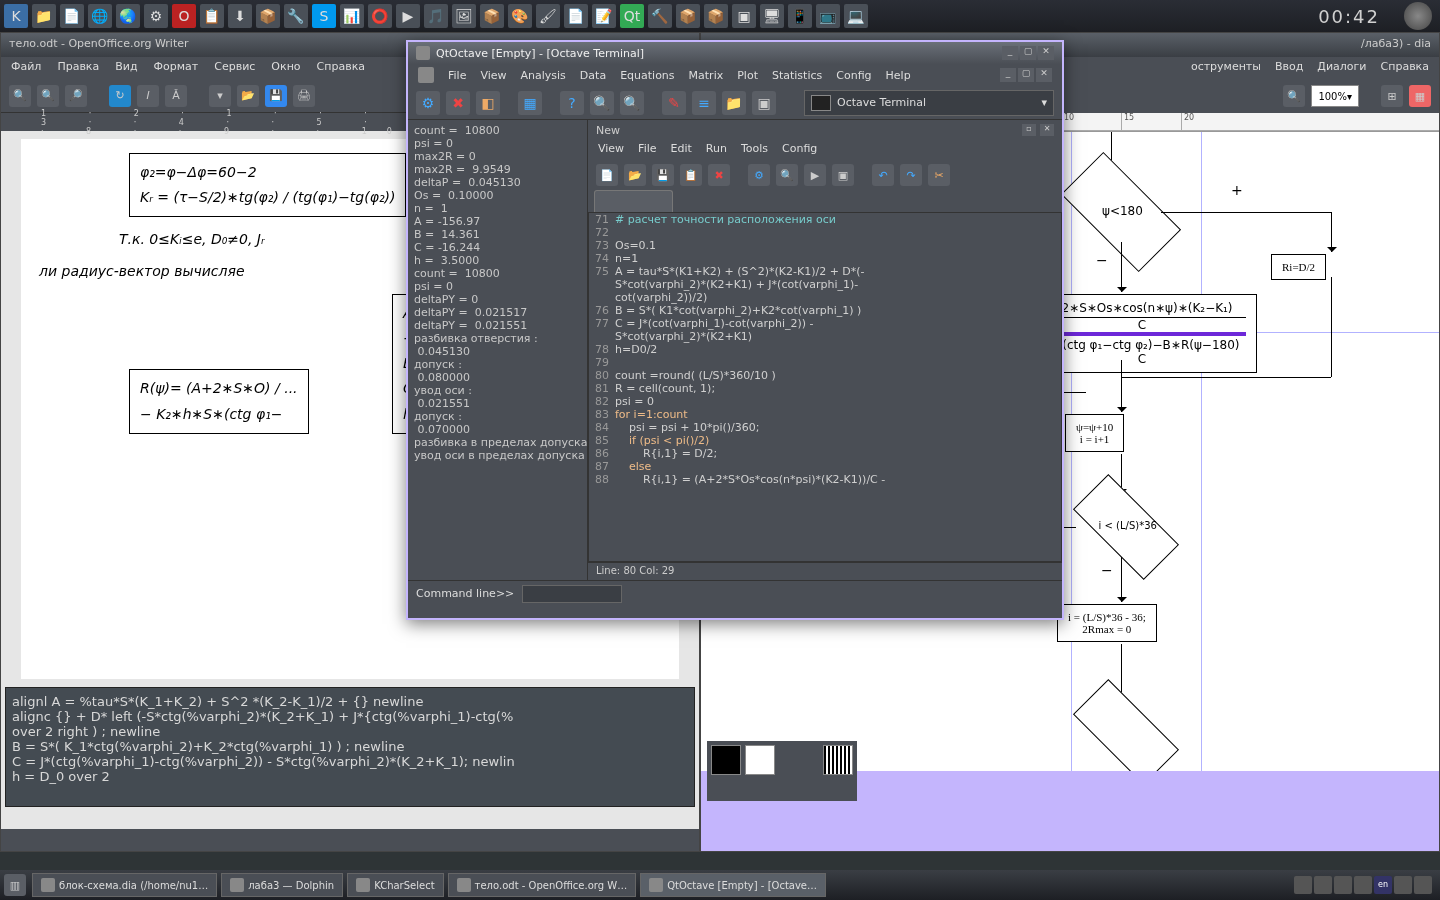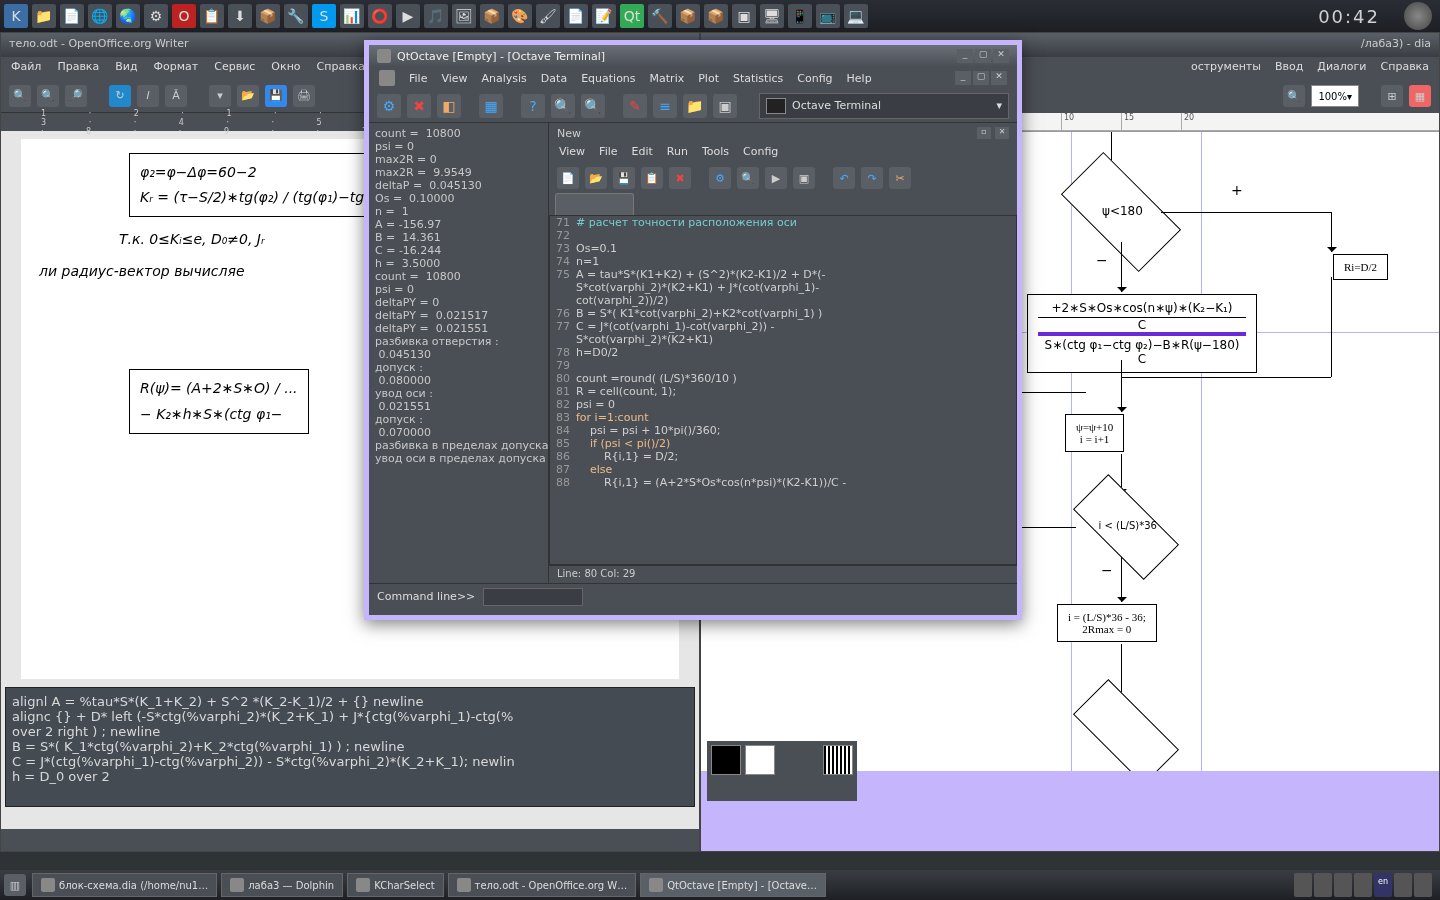--- a/index.html
+++ b/index.html
@@ -39,21 +39,21 @@
 .diamond span { transform: rotate(-45deg); display: block; text-align: center; font-size: 12px; position: relative; top: 20px; }
 .fbox { border: 1px solid #000; background: #fff; position: absolute; font-size: 11px; padding: 6px 10px; text-align: center; font-family: serif; }
 .line-v { position: absolute; width: 1px; background: #000; }
 .line-h { position: absolute; height: 1px; background: #000; }
 .arrow-down::after { content: ''; position: absolute; bottom: -5px; left: -4px; border: 5px solid transparent; border-top-color: #000; }
 .guide { position: absolute; background: #00f; }
 .dia-palette { position: absolute; bottom: 50px; left: 6px; width: 150px; height: 60px; background: #4a4e55; display: flex; gap: 4px; padding: 4px; }
 .pal-sw { width: 30px; height: 30px; border: 1px solid #888; }
 
 
-.qtoctave { position: absolute; top: 40px; left: 364px; width: 658px; height: 580px; background: #4a4e55; border: 5px solid #c4b5fd; box-shadow: 0 4px 16px rgba(0,0,0,0.5); z-index: 10; }
+.qtoctave { position: absolute; top: 40px; left: 406px; width: 658px; height: 580px; background: #4a4e55; border: 2px solid #c4b5fd; box-shadow: 0 4px 16px rgba(0,0,0,0.5); z-index: 10; }
 .qto-title { height: 22px; background: linear-gradient(#6a7078, #4a4e55); color: #eee; font-size: 11px; padding: 3px 8px; display: flex; align-items: center; }
 .qto-title-icon { width: 14px; height: 14px; background: #888; margin-right: 6px; border-radius: 2px; }
 .win-controls { margin-left: auto; display: flex; gap: 2px; }
 .win-controls span { width: 16px; height: 14px; background: #5a5e65; font-size: 9px; text-align: center; color: #ccc; cursor: pointer; }
 .qto-menu { height: 22px; display: flex; gap: 14px; padding: 3px 10px; font-size: 11px; color: #ddd; background: #4a4e55; align-items: center; }
 .qto-menu .mi { cursor: pointer; }
 .qto-file-icon { width: 16px; height: 16px; background: #888; border-radius: 2px; }
 .qto-toolbar { height: 34px; display: flex; align-items: center; gap: 6px; padding: 0 8px; background: #4a4e55; border-bottom: 1px solid #333; }
 .qto-toolbar .tb-btn { width: 24px; height: 24px; font-size: 14px; }
 .terminal-combo { margin-left: auto; background: #3a3e44; border: 1px solid #666; height: 26px; width: 250px; display: flex; align-items: center; font-size: 11px; color: #ddd; padding: 0 6px; gap: 6px; }
@@ -77,21 +77,21 @@
 .editor-status { height: 18px; font-size: 10px; color: #ccc; padding: 2px 8px; border-top: 1px solid #333; }
 .cmdline { height: 26px; display: flex; align-items: center; padding: 0 8px; gap: 8px; font-size: 11px; color: #ddd; border-top: 1px solid #333; }
 .cmdline input { background: #3a3e44; border: 1px solid #666; height: 18px; width: 100px; color: #ddd; padding: 0 4px; font-size: 11px; }
 
 
 .bottom-bar { position: absolute; bottom: 0; left: 0; right: 0; height: 30px; background: linear-gradient(#3a3e44, #1d1f24); display: flex; align-items: center; z-index: 5; }
 .task-btn { height: 24px; background: #4a4e55; border: 1px solid #666; margin: 0 2px; padding: 0 8px; font-size: 10px; color: #ddd; display: flex; align-items: center; gap: 4px; max-width: 200px; overflow: hidden; white-space: nowrap; }
 .task-btn.active { background: #5a6068; }
 .task-ico { width: 14px; height: 14px; background: #888; border-radius: 2px; flex-shrink: 0; }
 .sys-tray { margin-left: auto; display: flex; gap: 2px; padding-right: 8px; }
-.sys-tray span { width: 18px; height: 24px; background: #555; border-radius: 2px; }
+.sys-tray span { width: 18px; height: 18px; background: #555; border-radius: 2px; }
 </style>
 </head>
 <body>
 
 <div class="taskbar">
   <div class="taskbar-icons">
     <div class="taskbar-icon" style="background:#3b6ea5">K</div>
     <div class="taskbar-icon">📁</div>
     <div class="taskbar-icon">📄</div>
     <div class="taskbar-icon">🌐</div>
@@ -211,21 +211,21 @@
     <div class="guide" style="top:200px;left:0;right:0;height:1px;opacity:0.3"></div>
 
     <div class="line-v arrow-down" style="left:410px;top:0;height:40px"></div>
     <div class="diamond" style="left:365px;top:50px">
         <span>ψ&lt;180</span>
       </div>
     <span style="position:absolute;left:530px;top:50px;font-size:14px">+</span>
     <span style="position:absolute;left:395px;top:120px;font-size:14px">−</span>
     <div class="line-h" style="left:460px;top:80px;width:170px"></div>
     <div class="line-v arrow-down" style="left:630px;top:80px;height:40px"></div>
-    <div class="fbox" style="left:632px;top:122px">Ri=D/2</div>
+    <div class="fbox" style="left:570px;top:122px">Ri=D/2</div>
     <div class="line-v arrow-down" style="left:420px;top:110px;height:50px"></div>
     <div class="fbox" style="left:326px;top:162px;width:230px;font-size:12px">
       <div style="border-bottom:1px solid #000;padding-bottom:2px">+2∗S∗Os∗cos(n∗ψ)∗(K₂−K₁)</div>
       <div>C</div>
       <div style="border-top:4px solid #6d28d9;padding-top:2px">S∗(ctg φ₁−ctg φ₂)−B∗R(ψ−180)</div>
       <div>C</div>
     </div>
     <div class="line-v" style="left:630px;top:145px;height:100px"></div>
     <div class="line-h" style="left:420px;top:245px;width:210px"></div>
     <div class="line-v arrow-down" style="left:420px;top:228px;height:52px"></div>

